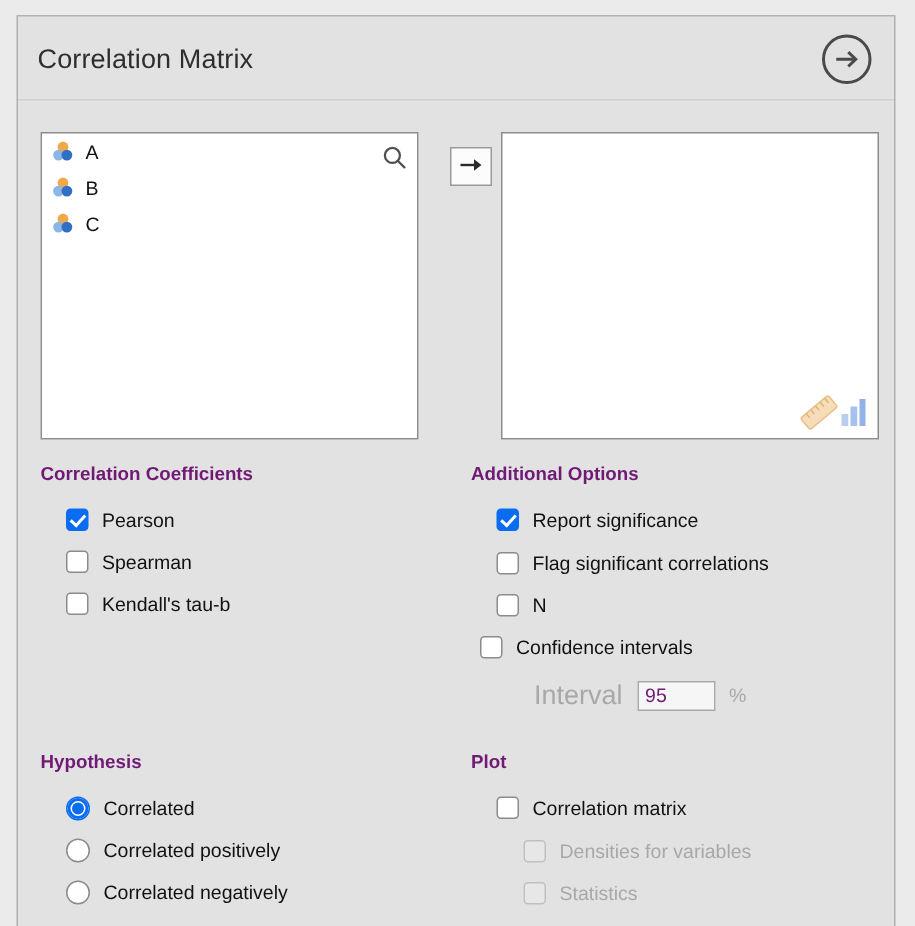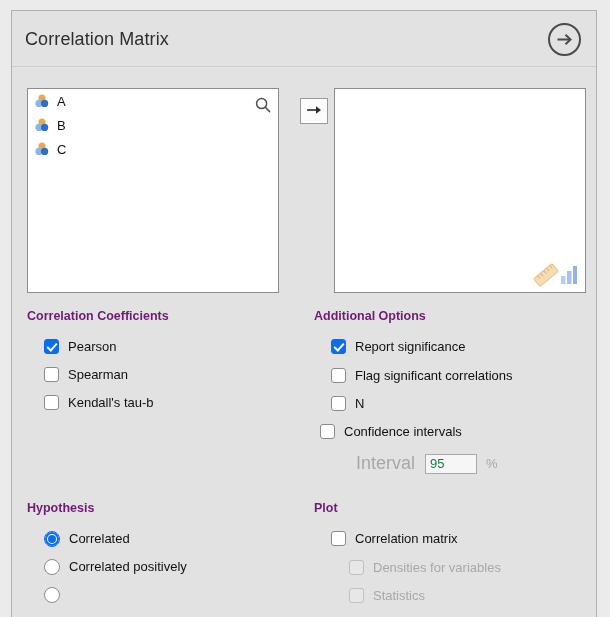--- a/index.html
+++ b/index.html
@@ -226,21 +226,21 @@
     margin-right: 10px;
   }
   .interval-input {
     width: 52px;
     height: 20px;
     background: #f6f6f6;
     border: 1px solid #a9a9a9;
     box-sizing: border-box;
     font-family: "Liberation Sans", sans-serif;
     font-size: 13px;
-    color: #15803d;
+    color: #701a75;
     padding: 0 4px;
     line-height: 18px;
   }
   .interval-pct {
     font-size: 13px;
     color: #a8a8a8;
     margin-left: 9px;
   }
 </style>
 </head>
@@ -371,20 +371,21 @@
   <div class="opt-row" style="left:32px; top:520px;">
     <span class="rb checked"></span>
     <span class="opt-label">Correlated</span>
   </div>
   <div class="opt-row" style="left:32px; top:548px;">
     <span class="rb"></span>
     <span class="opt-label">Correlated positively</span>
   </div>
   <div class="opt-row" style="left:32px; top:576px;">
     <span class="rb"></span>
+    <span class="opt-label">Correlated negatively</span>
   </div>
 
   <div class="group-title" style="left:302px; top:490px;">Plot</div>
 
   <div class="opt-row" style="left:319px; top:520px;">
     <span class="cb"></span>
     <span class="opt-label">Correlation matrix</span>
   </div>
   <div class="opt-row disabled" style="left:337px; top:549px;">
     <span class="cb disabled"></span>

